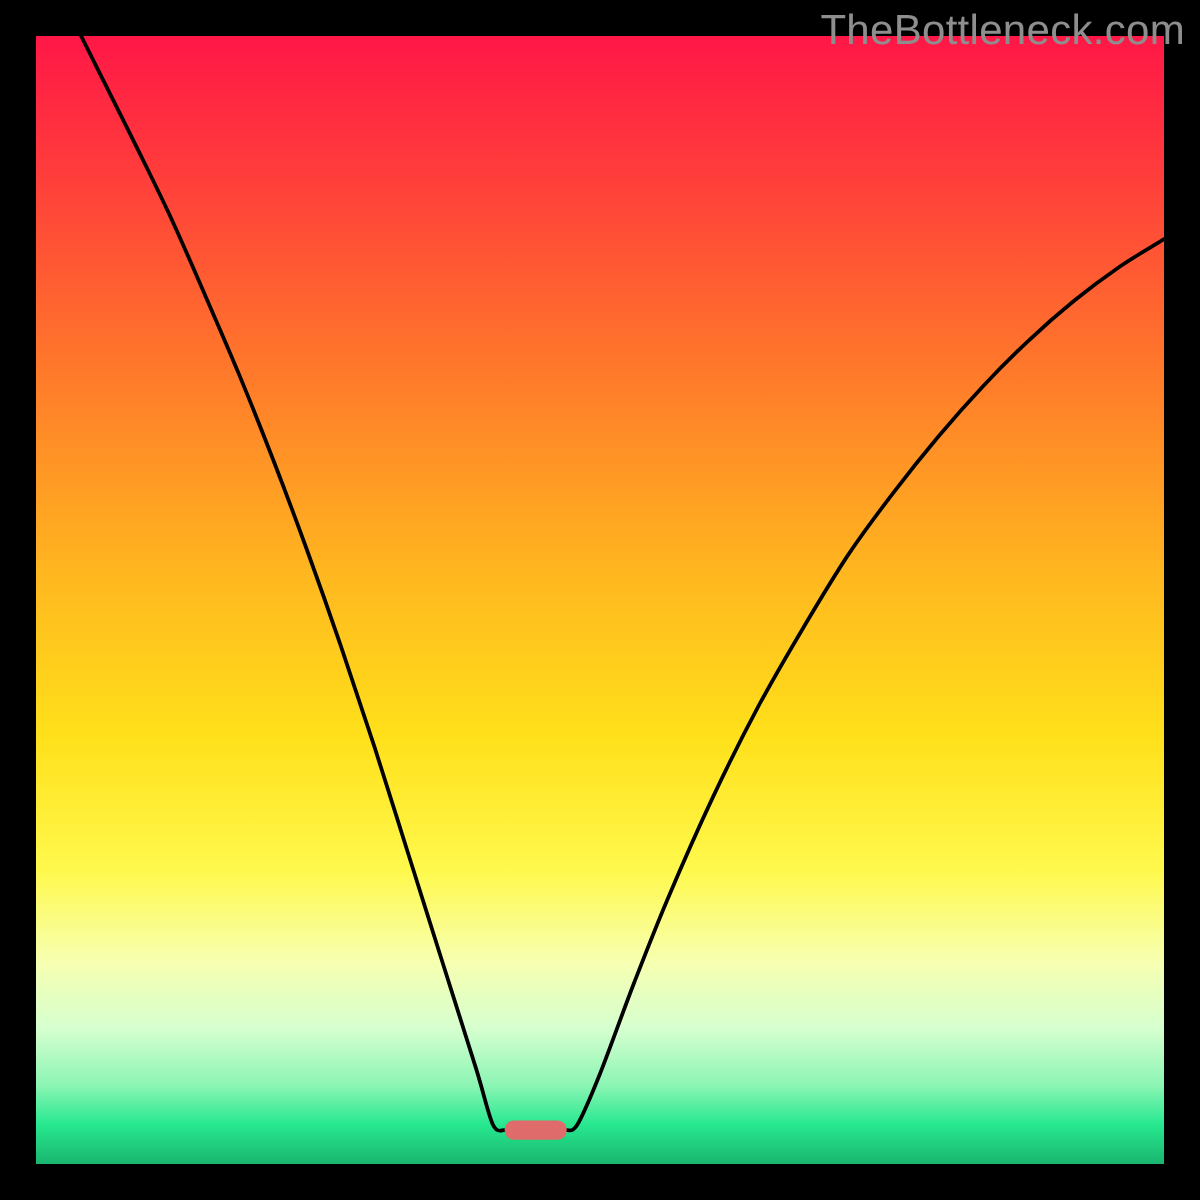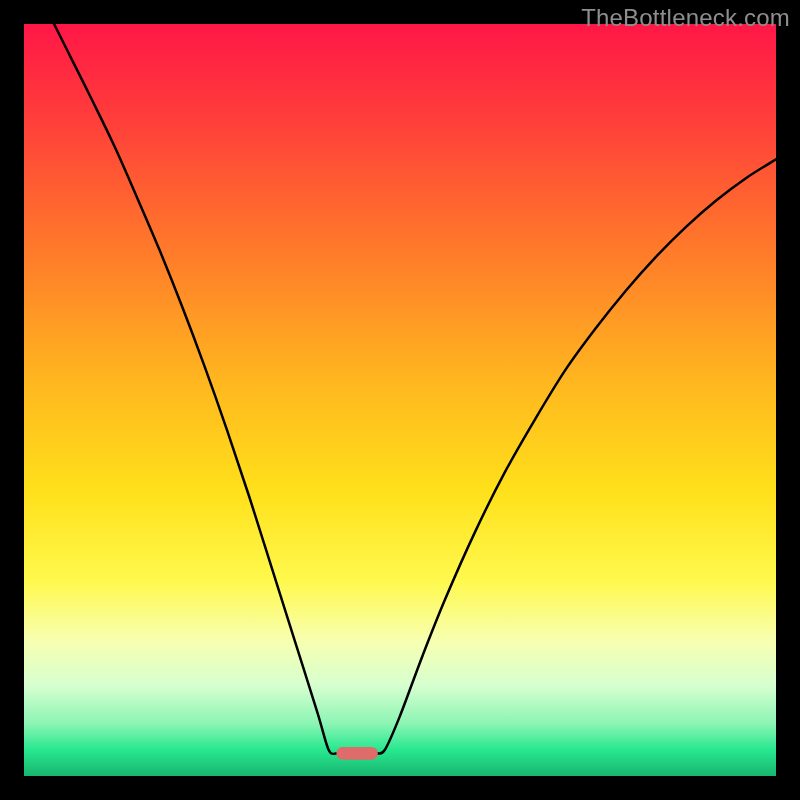--- a/index.html
+++ b/index.html
@@ -24,21 +24,21 @@
     left: 0;
     top: 0;
     width: 752px;
     height: 752px;
   }
   .watermark {
     position: absolute;
     top: 4px;
     right: 10px;
     color: #8e8e8e;
-    font-size: 24px;
+    font-size: 28px;
     font-weight: 500;
     letter-spacing: 0.2px;
   }
 </style>
 </head>
 <body>
 
 <div class="frame">
   <svg class="plot" viewBox="0 0 752 752" preserveAspectRatio="none">
     <defs>

